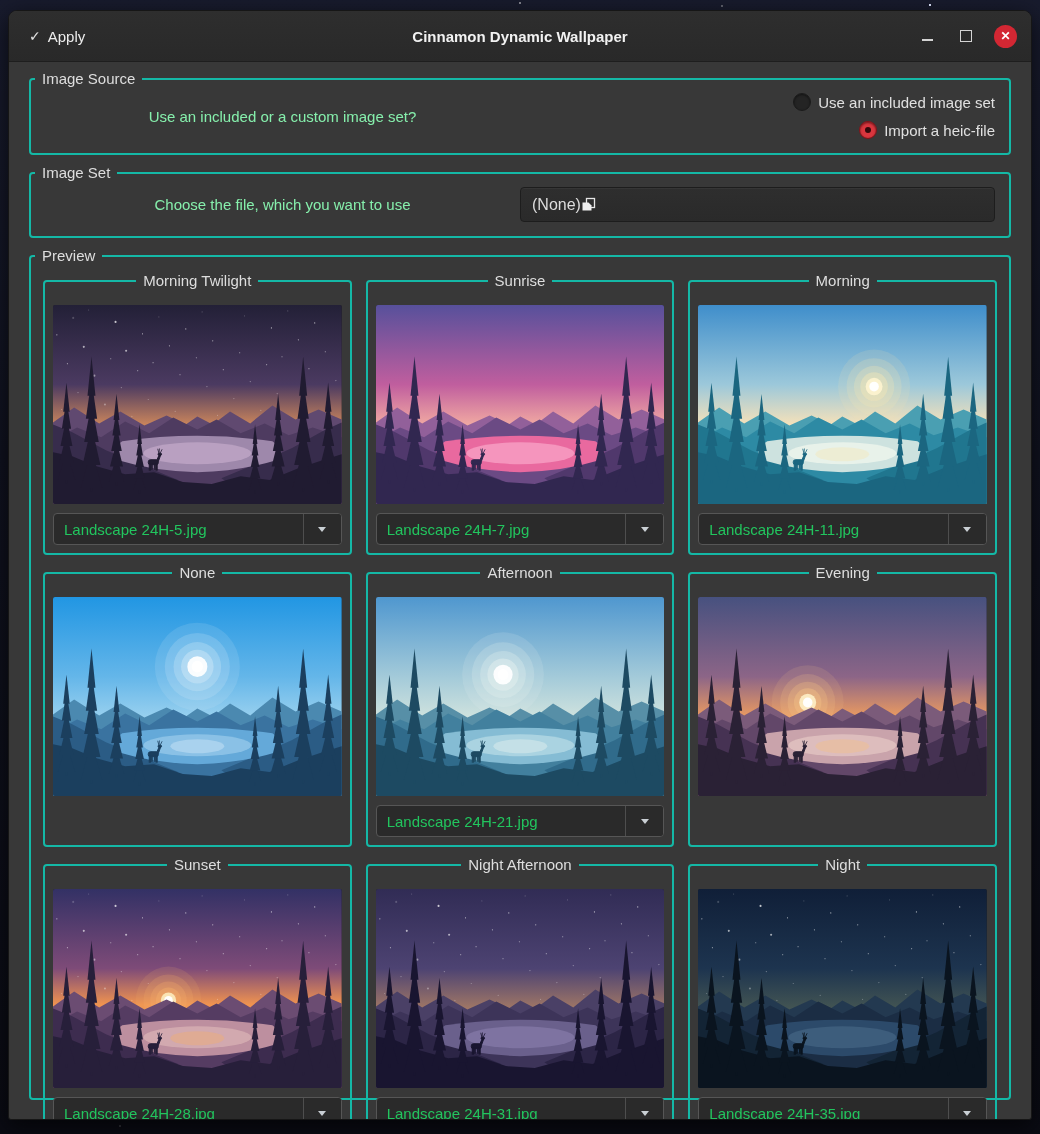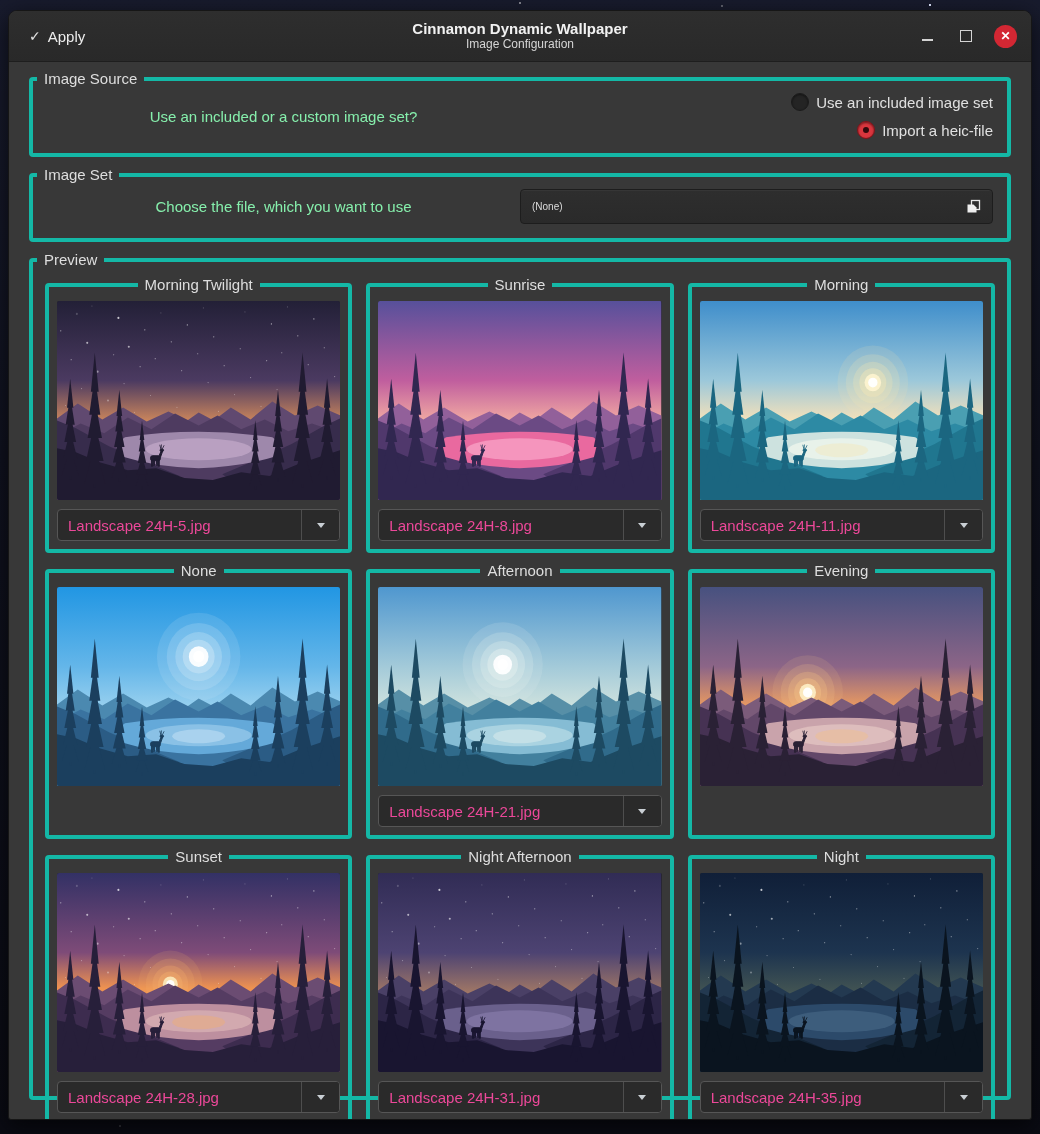--- a/index.html
+++ b/index.html
@@ -23,65 +23,64 @@
   .wtitle{font-size:15px;font-weight:bold;color:#f2f2f2;line-height:17px;}
   .wsubtitle{font-size:12px;color:#d5d5d5;line-height:15px;}
   .controls{margin-left:auto;display:flex;align-items:center;gap:17px;z-index:2;}
   .ctl{background:transparent;border:none;padding:0;cursor:pointer;display:flex;align-items:center;justify-content:center;width:22px;height:22px;}
   .min-glyph{width:11px;height:0;border-bottom:2px solid #d4d4d4;display:block;margin-top:8px;}
   .max-glyph{width:10px;height:10px;border:1.5px solid #d4d4d4;display:block;}
   .close-btn{width:23px;height:23px;border-radius:50%;background:#d32733;color:#ffffff;
     font-size:12px;font-weight:bold;line-height:1;}
   
   .content{flex:1;padding:8px 20px 10px;display:flex;flex-direction:column;min-height:0;}
-  fieldset{border:4px solid #14b8a6;border-radius:4px;margin:0;padding:0;background:transparent;min-inline-size:0;}
+  fieldset{border:2px solid #14b8a6;border-radius:4px;margin:0;padding:0;background:transparent;min-inline-size:0;}
   legend{color:#dedede;font-size:15px;padding:0 7px;}
   .section{margin-bottom:9px;}
   .section>legend{margin-left:4px;}
   .two-col{display:grid;grid-template-columns:1fr 1fr;align-items:center;padding:6px 14px 14px;}
   .q-label{text-align:center;color:#86efac;font-size:15px;}
   .radio-col{display:flex;flex-direction:column;gap:10px;padding-left:4px;}
   .radio-row{display:flex;align-items:center;gap:7px;cursor:pointer;color:#e0e0e0;font-size:15px;justify-content:flex-end;}
   .radio{width:16px;height:16px;border-radius:50%;background:#242424;border:1px solid #1b1b1b;
     box-shadow:inset 0 1px 2px rgba(0,0,0,.5);position:relative;flex:0 0 16px;}
   .radio.checked{background:#d9363e;border-color:#7e1218;}
   .radio.checked::after{content:"";position:absolute;left:5px;top:5px;width:6px;height:6px;border-radius:50%;background:#32090c;}
-  .filebtn{height:35px;width:100%;display:flex;align-items:center;justify-content:space-between;
+  .filebtn{height:35px;width:100%;display:flex;align-items:center;justify-content:flex-start;
     background:linear-gradient(#2e2e2e,#2a2a2a);border:1px solid #1d1d1d;border-radius:4px;
-    color:#dcdcdc;font-size:10px;padding:0 11px;cursor:pointer;font-family:inherit;
+    color:#dcdcdc;font-size:16px;padding:0 11px;cursor:pointer;font-family:inherit;
     box-shadow:inset 0 1px 0 rgba(255,255,255,.04);}
   
   .preview-frame{flex:1;display:flex;flex-direction:row;min-height:0;}
   .grid{display:grid;grid-template-columns:repeat(3,1fr);column-gap:14px;row-gap:9px;padding:8px 12px 12px;}
   .tile{padding:8px;}
-  .tile>legend{margin:0 auto;}
+  .tile>legend{margin:8px auto;}
   .thumb{height:199px;border-radius:2px;overflow:hidden;background:#222;}
   .thumb svg{width:100%;height:100%;display:block;}
   .combo{margin-top:9px;height:30px;display:flex;align-items:stretch;background:#2a2a2a;
     border:1px solid #565656;border-radius:4px;overflow:hidden;cursor:pointer;}
-  .combo-value{flex:1;display:flex;align-items:center;padding:0 10px;color:#ec4899;font-size:15px;
+  .combo-value{flex:1;display:flex;align-items:center;padding:0 10px;color:#22c55e;font-size:15px;
     border-right:1px solid #4e4e4e;white-space:nowrap;overflow:hidden;}
   .combo-btn{width:37px;display:flex;align-items:center;justify-content:center;background:#2a2a2a;border:none;cursor:pointer;}
   .arr{width:0;height:0;border:4.5px solid transparent;border-top:5.5px solid #c9cfd4;margin-top:5px;display:block;}
   .file-icon{display:block;}
 </style>
 </head>
 <body>
 
 <div class="desktop">
   <div class="window">
 
     <div class="titlebar">
       <button class="apply-btn">
         <span class="check-glyph">✓</span>
         <span>Apply</span>
       </button>
       <div class="title-block">
         <div class="wtitle">Cinnamon Dynamic Wallpaper</div>
-        <div class="wsubtitle">Image Configuration</div>
       </div>
       <div class="controls">
         <button class="ctl">
             <span class="min-glyph"></span>
           </button>
         <button class="ctl">
             <span class="max-glyph"></span>
           </button>
         <button class="ctl close-btn">✕</button>
       </div>
@@ -336,21 +335,21 @@
                     <rect x="3.1" y="-6.5" width="1.1" height="5.5"></rect>
   <rect x="8" y="-6.5" width="1.3" height="6.5"></rect>
                     <rect x="6.2" y="-6.5" width="1.1" height="5.5"></rect>
   <polygon points="8.6,-9.5 11.6,-16 13,-15.4 10.6,-9"></polygon>
   <rect x="10.2" y="-17" width="3.6" height="2" rx="0.8"></rect>
   <path d="M11.2,-16.6 L9.8,-21.5 M11.2,-16.6 L11.6,-21.8 M12.2,-16.6 L14.4,-21" fill="none" stroke-width="0.8"></path>
                   </g>
                 </svg>
               </div>
             <div class="combo">
-              <span class="combo-value">Landscape 24H-8.jpg</span>
+              <span class="combo-value">Landscape 24H-7.jpg</span>
               <button class="combo-btn">
                   <i class="arr"></i>
                 </button>
             </div>
           </fieldset>
 
           <fieldset class="tile">
             <legend>Morning</legend>
             <div class="thumb">
                 <svg class="scene" viewBox="0 0 300 200" preserveAspectRatio="none">

